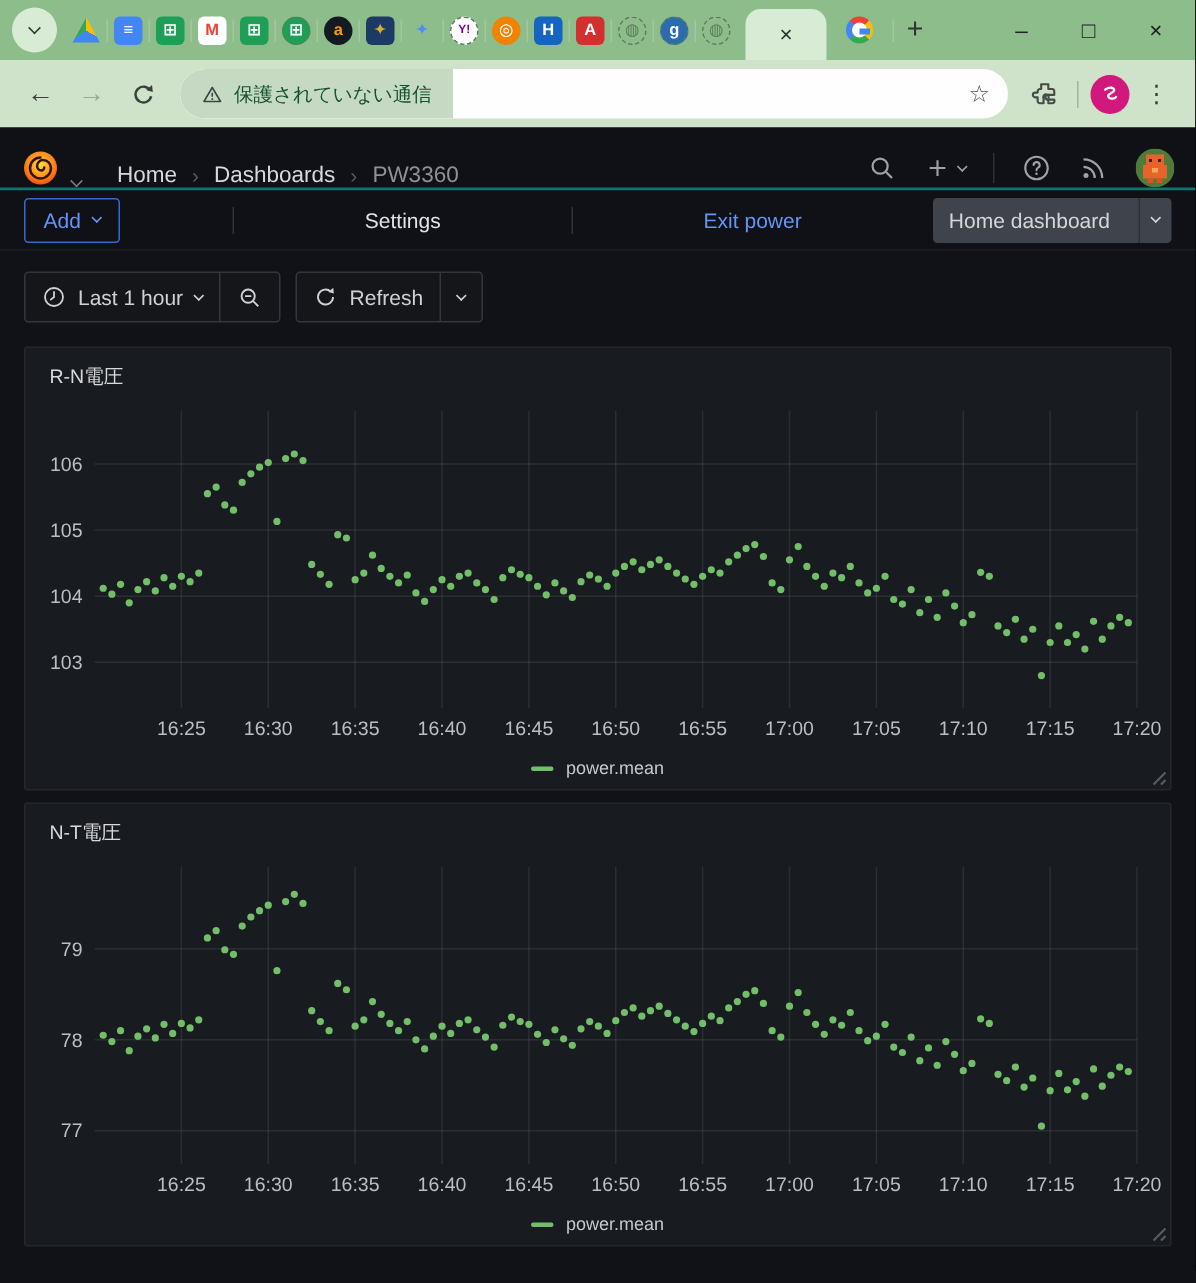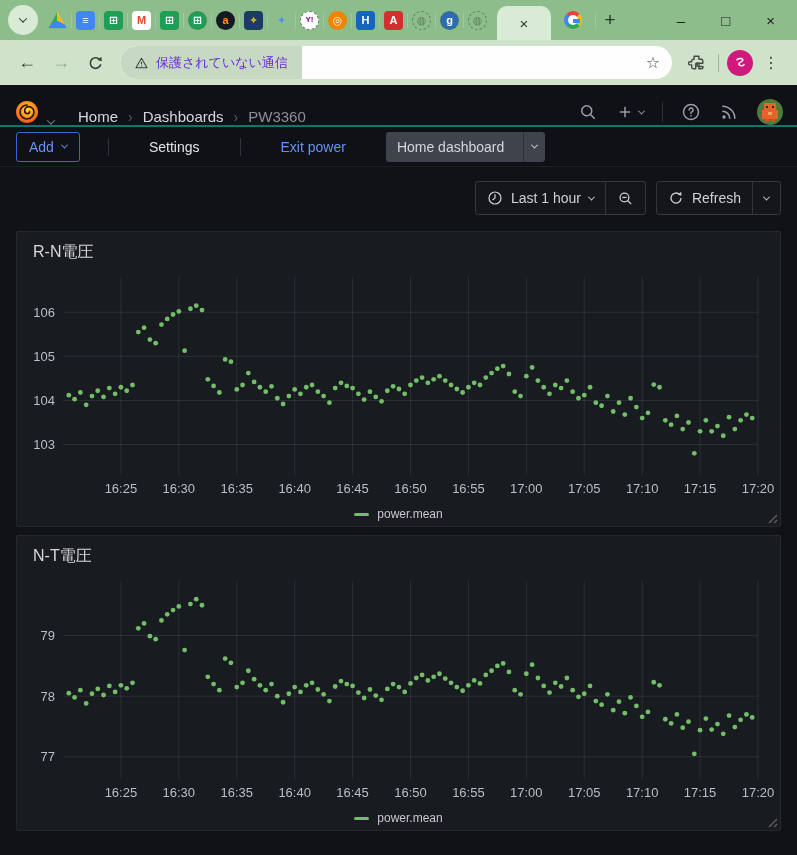--- a/index.html
+++ b/index.html
@@ -22,58 +22,58 @@
   .gicon::before { content:""; position:absolute; right:2px; top:8px; width:7px; height:3.5px; background:#4285f4; z-index:2; }
   .newtab { width:28px; height:28px; display:flex; align-items:center; justify-content:center; font-size:19px; color:#2f3430; flex:none; }
   .win-controls { display:flex; align-items:center; gap:36px; margin-left:auto; padding-right:12px; color:#202124; font-size:15px; }
   .spacer { flex:1; }
 
   
   .toolbar { height:45px; background:#cfe3cb; display:flex; align-items:center; padding:0 12px; gap:4px; }
   .navbtn { width:30px; height:30px; display:flex; align-items:center; justify-content:center; font-size:18px; color:#3b403c; flex:none; }
   .navbtn.disabled { color:#94ac92; }
   .omnibox { flex:1; height:33px; background:#fdfefd; border-radius:17px; display:flex; align-items:center; overflow:hidden; margin:0 6px; }
-  .chip { height:100%; background:#c6dac3; border-radius:17px 0 0 17px; display:flex; align-items:center; gap:7px; padding:0 14px; color:#6d28d9; font-size:13px; white-space:nowrap; }
+  .chip { height:100%; background:#c6dac3; border-radius:17px 0 0 17px; display:flex; align-items:center; gap:7px; padding:0 14px; color:#14532d; font-size:13px; white-space:nowrap; }
   .omni-star { margin-left:auto; margin-right:12px; color:#50564f; font-size:16px; }
   .tb-icon { width:28px; height:28px; display:flex; align-items:center; justify-content:center; color:#474c48; flex:none; }
   .tb-sep { width:1px; height:18px; background:#9eb89b; margin:0 4px; }
   .profile { width:26px; height:26px; border-radius:50%; background:#d1197d; display:flex; align-items:center; justify-content:center; flex:none; }
   .dots { font-size:16px; color:#3b403c; }
 
   
   .gf-header { height:42px; background:#101116; display:flex; align-items:flex-end; padding:0 14px; gap:8px; border-bottom:2px solid #0f766e; }
   .crumb { font-size:15px; color:#d7d8db; font-weight:500; }
   .crumb.current { color:#8e9097; font-weight:400; }
   .crumb-sep { color:#585b61; font-size:14px; padding:0 2px; }
   .gf-right { margin-left:auto; display:flex; align-items:center; gap:18px; color:#9fa1a8; }
   .gf-divider { width:1px; height:20px; background:#2d2f35; }
   .avatar { width:26px; height:26px; border-radius:50%; overflow:hidden; flex:none; }
   .chev { display:inline-block; width:6px; height:6px; border-right:1.7px solid currentColor; border-bottom:1.7px solid currentColor; transform:rotate(45deg) translate(-1px,-1px); }
 
   
-  .edit-bar { height:40px; background:#101116; border-bottom:1px solid #1c1e23; display:flex; align-items:center; justify-content:flex-start; gap:28px; padding:0 16px; font-size:14px; }
+  .edit-bar { height:40px; background:#101116; border-bottom:1px solid #1c1e23; display:flex; align-items:center; justify-content:space-between; gap:28px; padding:0 16px; font-size:14px; }
   .btn { height:30px; display:flex; align-items:center; gap:8px; border-radius:3px; padding:0 12px; color:#d5d6da; font-weight:500; }
   .btn-add { border:1px solid #3a66d1; color:#6494f5; }
   .btn-text { color:#e2e3e6; }
   .btn-link { color:#6494f5; }
   .btn-save { background:#3f434b; padding:0; overflow:hidden; }
   .btn-save .main { padding:0 11px; }
   .btn-save .arrow { border-left:1px solid #2c2f35; padding:0 8px; height:100%; display:flex; align-items:center; }
   .vdiv { width:1px; height:18px; background:rgba(204,204,220,.18); }
 
   
   .content { padding:0 16px; }
-  .time-row { display:flex; justify-content:flex-end; gap:10px; margin-top:14px; }
+  .time-row { display:flex; justify-content:flex-start; gap:10px; margin-top:14px; }
   .tgroup { display:flex; border:1px solid #34363c; border-radius:3px; background:#15161a; color:#d0d1d6; font-size:14px; font-weight:500; }
   .tseg { height:32px; display:flex; align-items:center; gap:8px; padding:0 11px; }
   .tseg + .tseg { border-left:1px solid #34363c; }
 
   
   .panel { background:#181b1f; border:1px solid #25272c; border-radius:2px; margin-top:16px; position:relative; height:296px; padding:6px 8px; }
-  .panel-title { font-size:16px; font-weight:500; color:#d8d9dd; padding:4px 8px 6px; }
+  .panel-title { font-size:13px; font-weight:500; color:#d8d9dd; padding:4px 8px 6px; }
   .legend { display:flex; align-items:center; gap:8px; padding:2px 8px;justify-content:center; }
   .legend-dash { width:15px; height:3px; border-radius:2px; background:#73bf69; }
   .legend-label { font-size:12px; color:#c7c8cf; }
   svg text { font-family:"Liberation Sans","DejaVu Sans",sans-serif; font-size:13px; fill:#bcbec5; }
   .resize { position:absolute; right:2px; bottom:2px; }
   .icon-svg { display:block; }
 </style>
 </head>
 <body>
 

